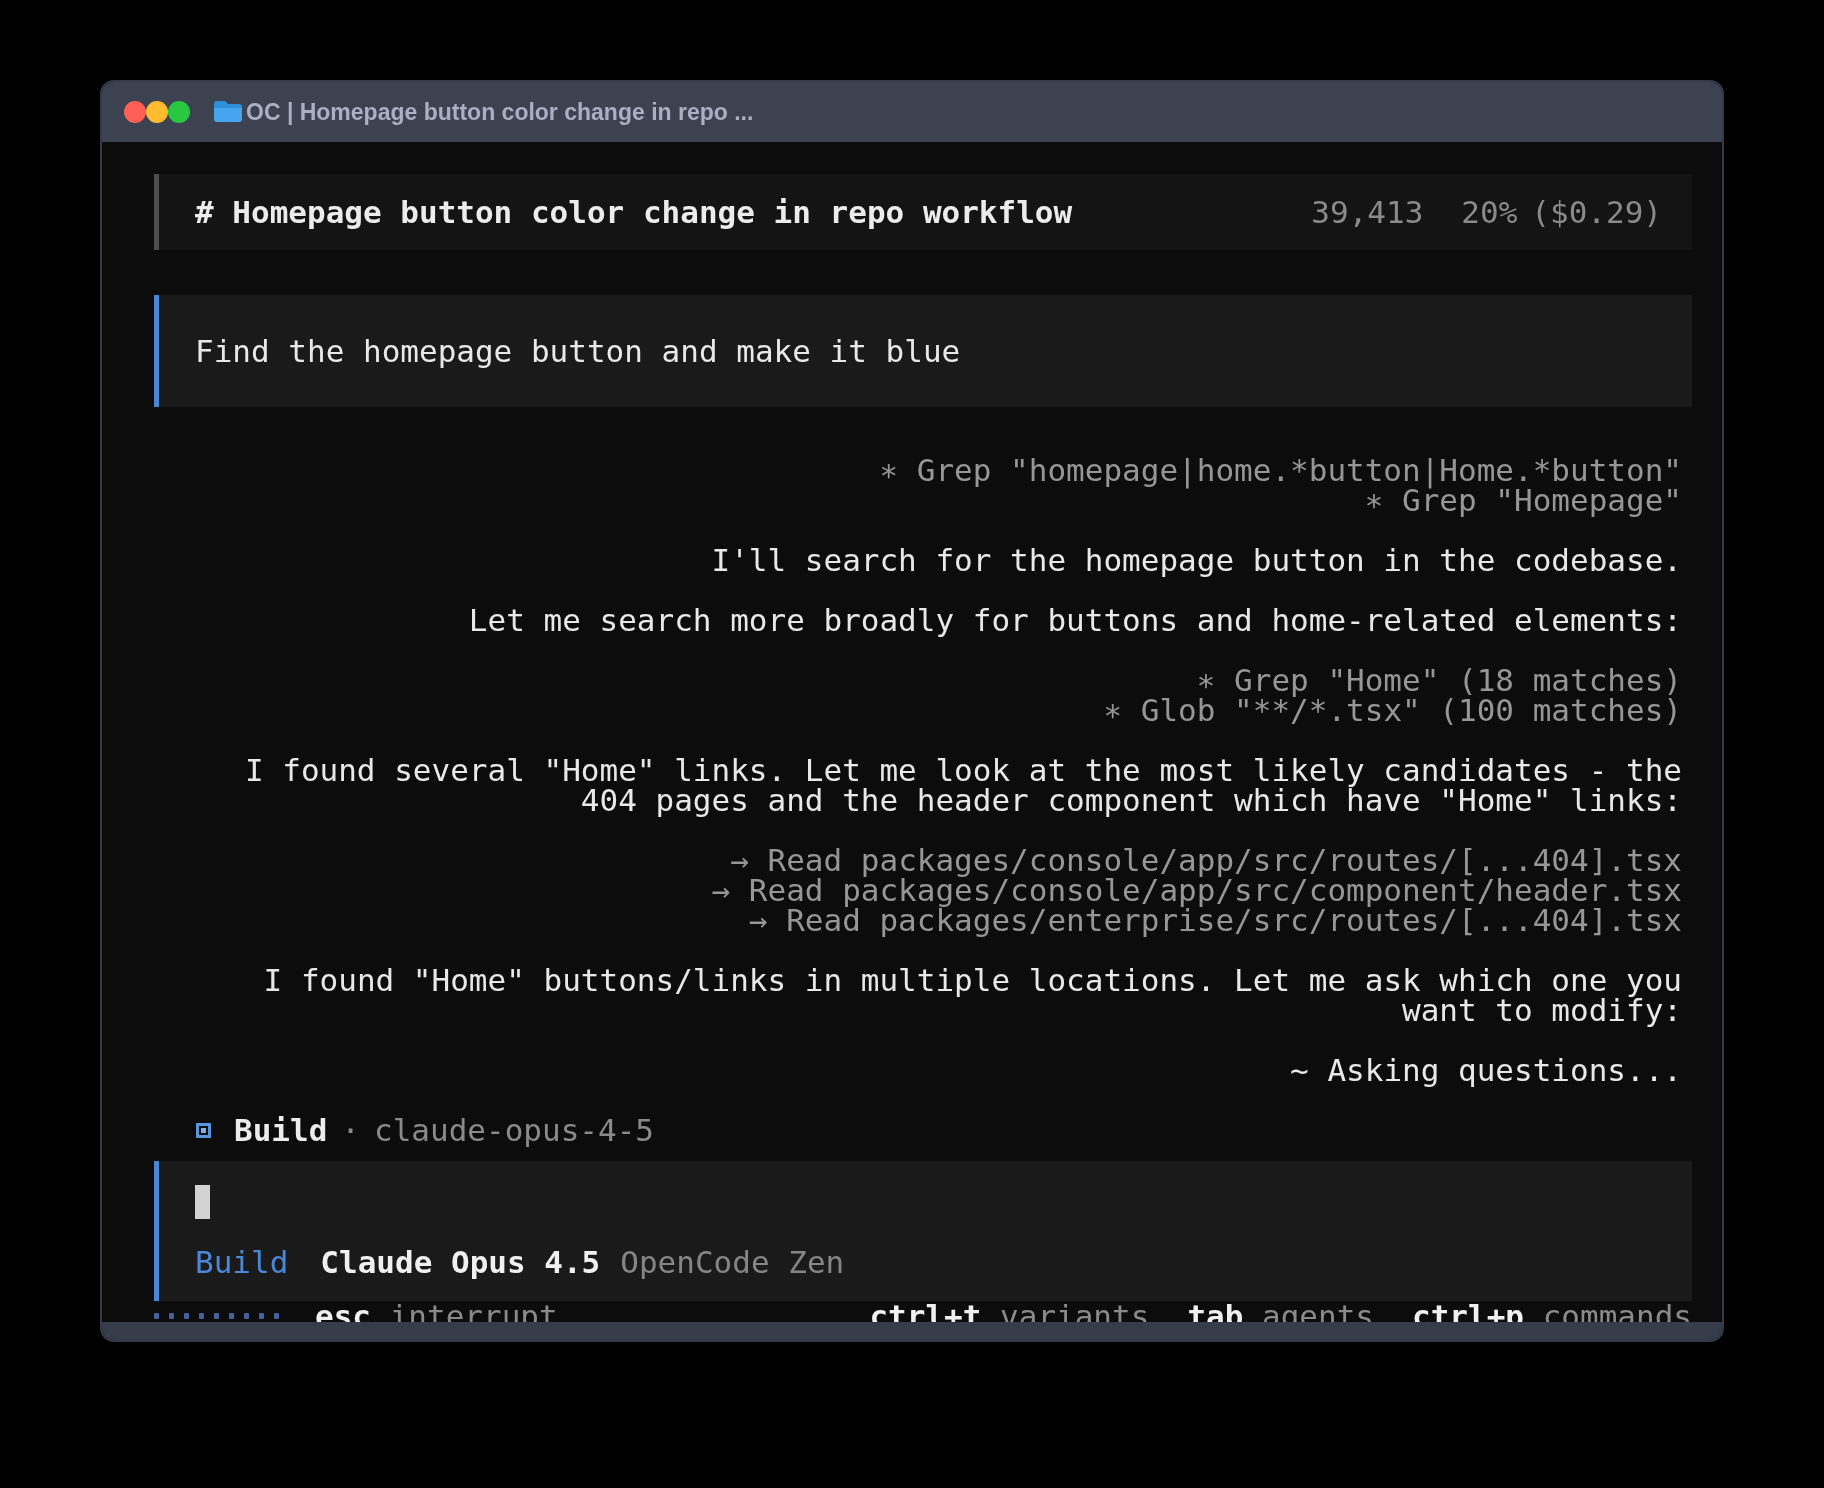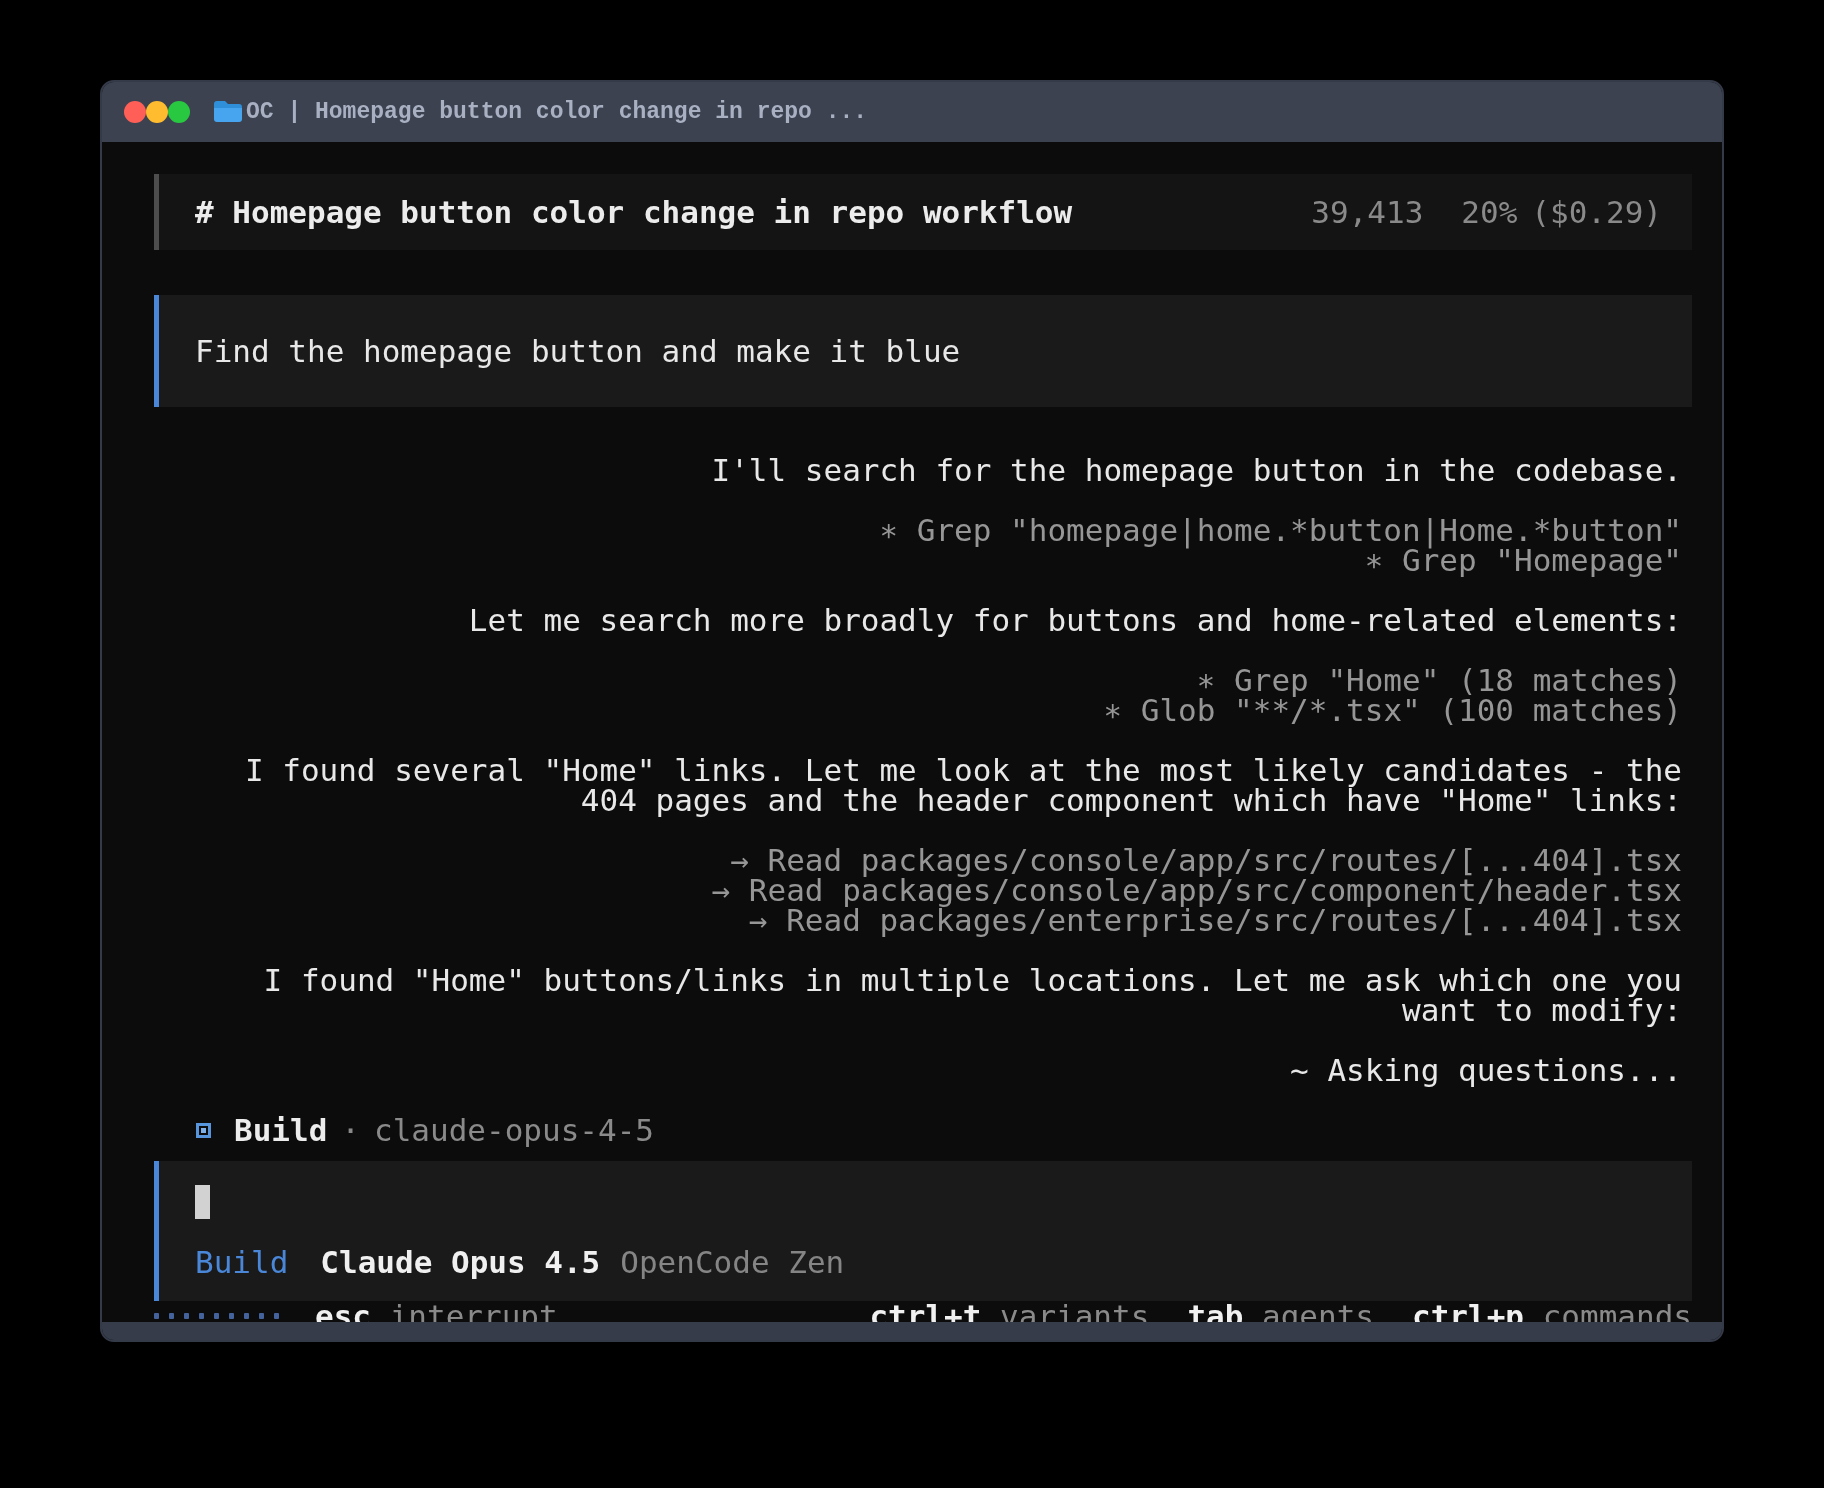--- a/index.html
+++ b/index.html
@@ -8,21 +8,21 @@
 
   .window {
     position:absolute; left:100px; top:80px; width:1624px; height:1262px;
     background:#0c0c0c; border:2px solid #343a48; border-radius:14px; overflow:hidden;
   }
 
   
   .titlebar {
     height:60px; background:#3c4250; display:flex; align-items:center;
     padding-left:22px; 
-    font-family:Liberation Mono, monospace;
+    font-family:Liberation Sans, sans-serif;
     text-align:center;
   }
   .light { width:22px; height:22px; border-radius:50%; display:inline-block; }
   .light.red    { background:#ff5f57; }
   .light.yellow { background:#febc2e; }
   .light.green  { background:#28c840; }
   .folder { margin-left:22px; display:flex; align-items:center; }
   .win-title { color:#a8b0c2; font-weight:bold; font-size:23px; margin-left:2px; }
 
   
@@ -108,26 +108,26 @@
         <span class="pct">20%</span>
         <span class="cost">($0.29)</span>
       </span>
     </div>
 
     <div class="user-block">
       <span>Find the homepage button and make it blue</span>
     </div>
 
     <div class="transcript">
-        <div class="group text">
-          <div class="line">I'll search for the homepage button in the codebase.</div>
-        </div>
         <div class="group tool">
           <div class="line">∗ Grep "homepage|home.*button|Home.*button"</div>
           <div class="line">∗ Grep "Homepage"</div>
+        </div>
+        <div class="group text">
+          <div class="line">I'll search for the homepage button in the codebase.</div>
         </div>
         <div class="group text">
           <div class="line">Let me search more broadly for buttons and home-related elements:</div>
         </div>
         <div class="group tool">
           <div class="line">∗ Grep "Home" (18 matches)</div>
           <div class="line">∗ Glob "**/*.tsx" (100 matches)</div>
         </div>
         <div class="group text">
           <div class="line">I found several "Home" links. Let me look at the most likely candidates - the 404 pages and the header component which have "Home" links:</div>

